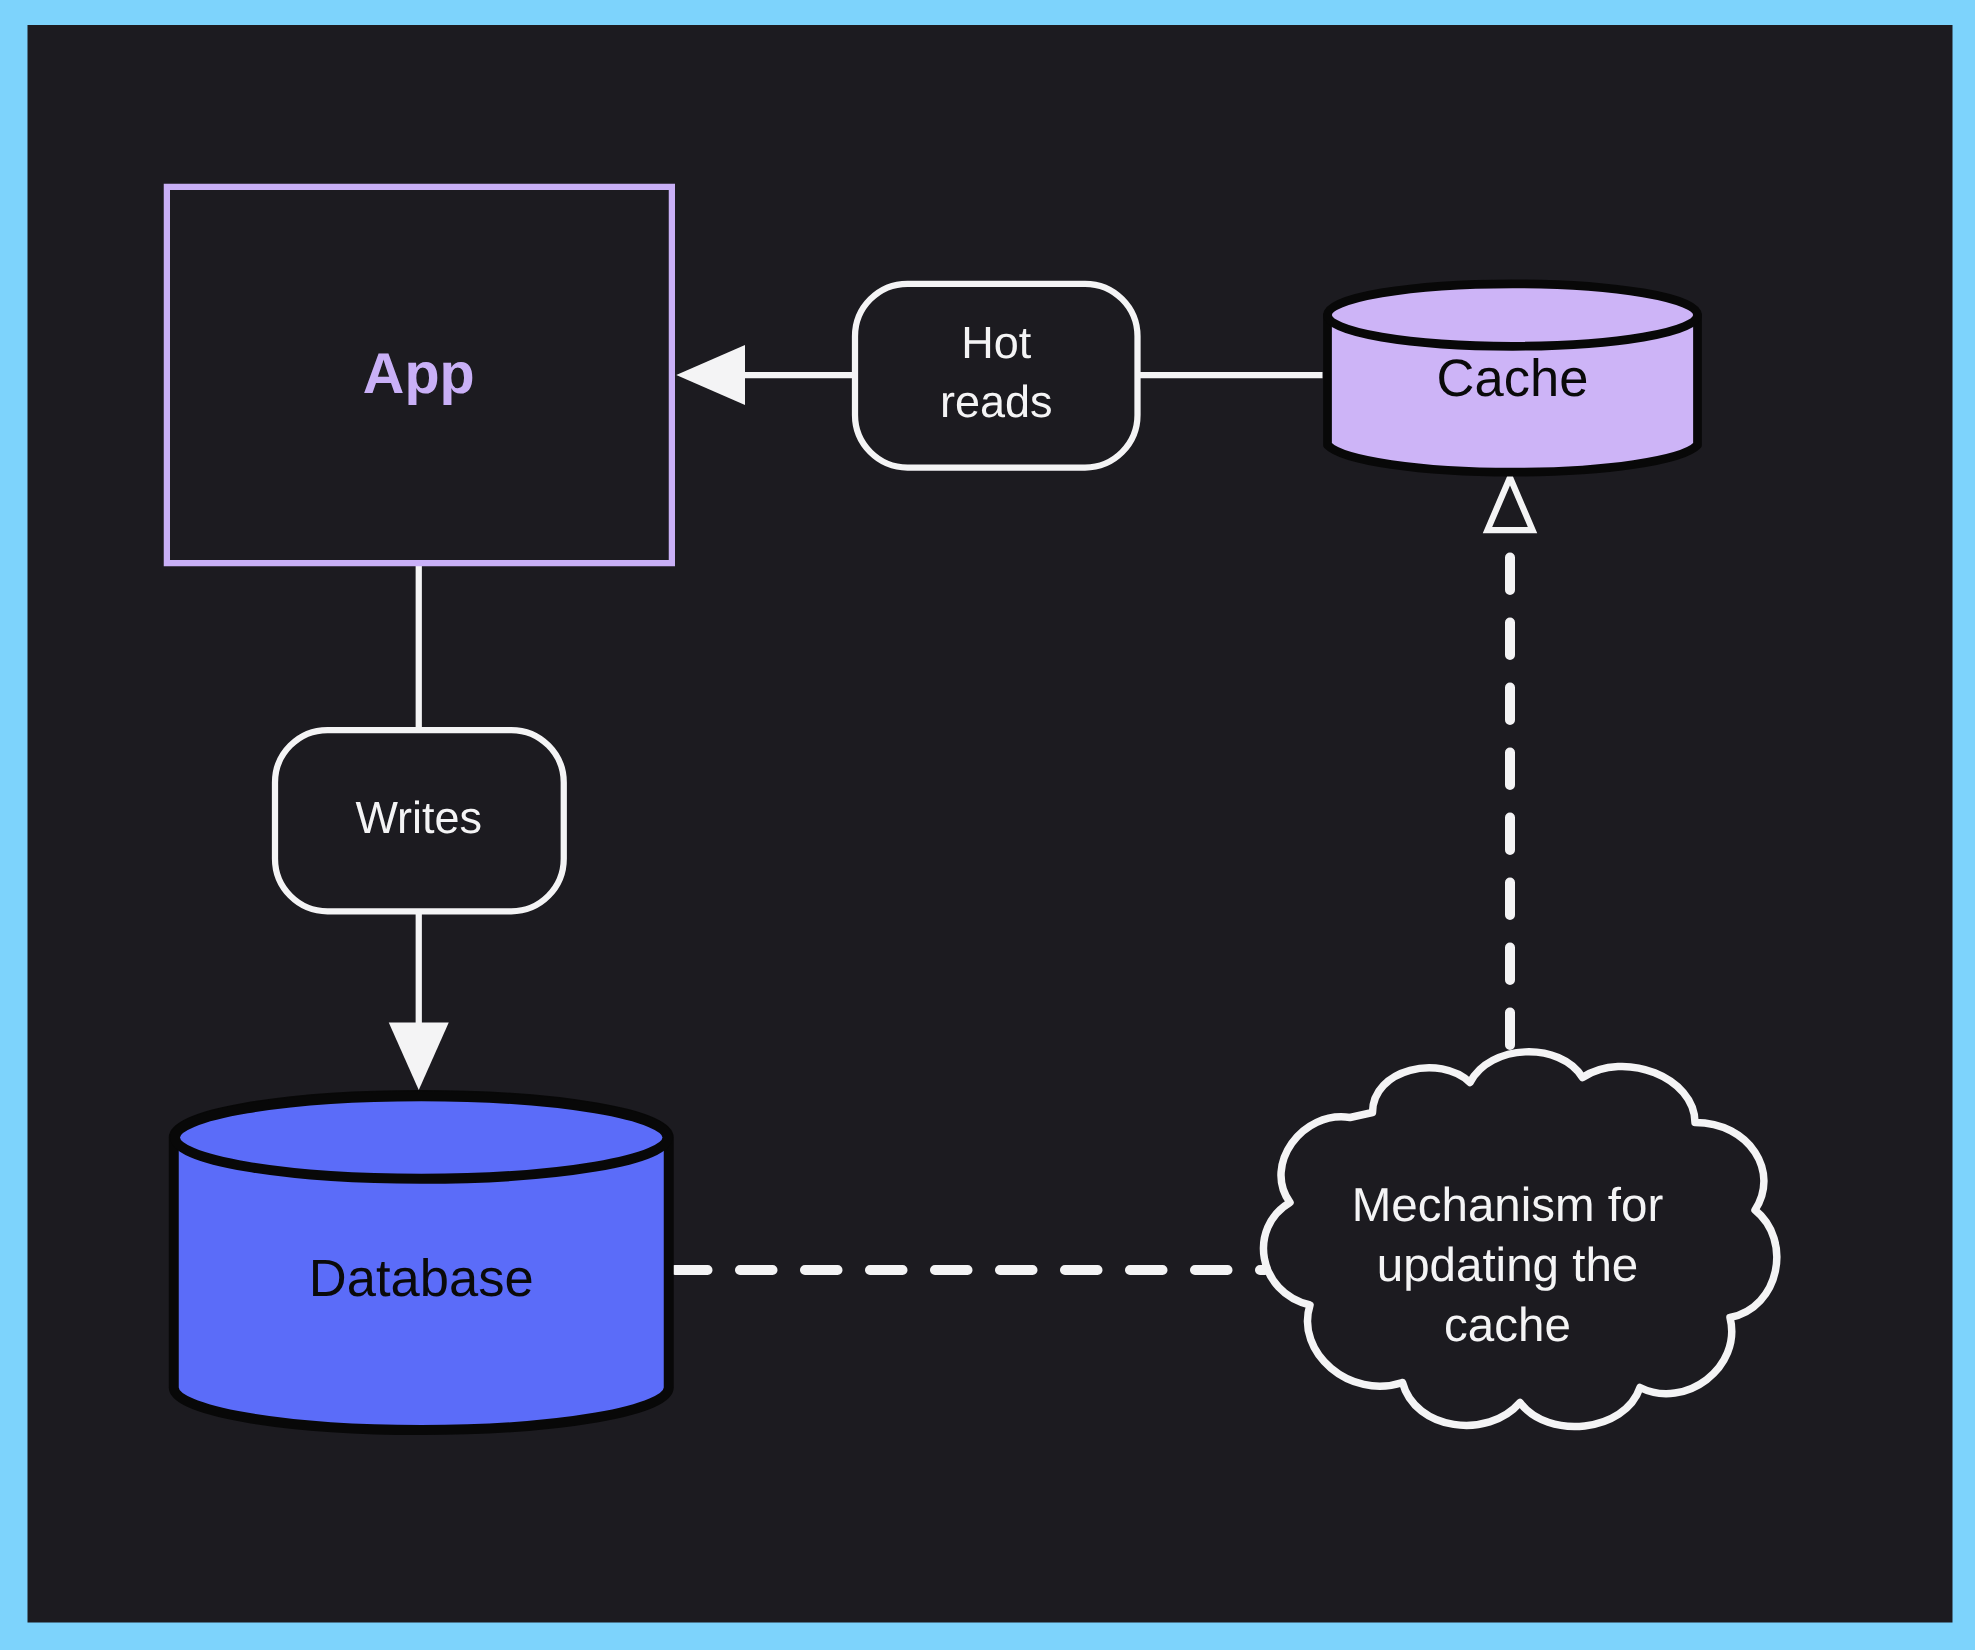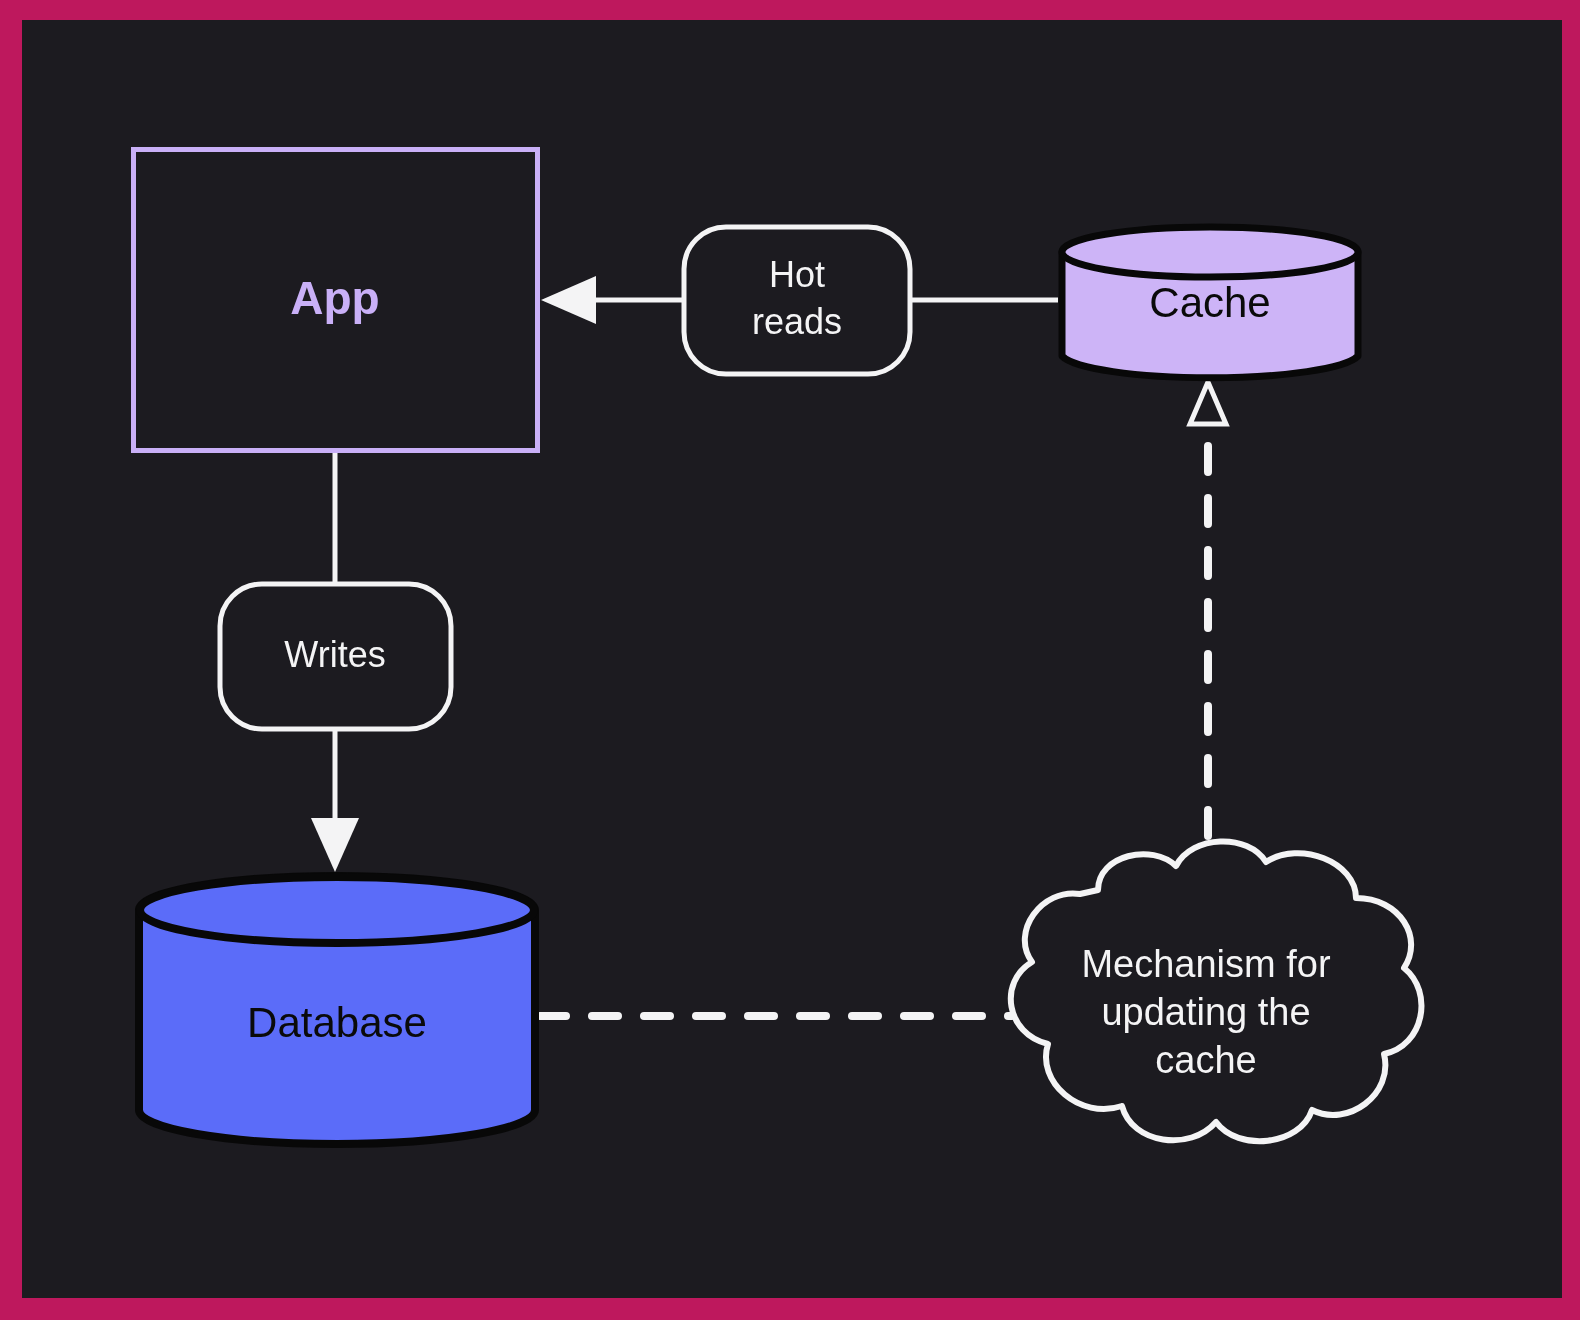--- a/index.html
+++ b/index.html
@@ -10,21 +10,21 @@
   body {
     width: 1580px;
     height: 1320px;
     font-family: "Liberation Sans", sans-serif;
     overflow: hidden;
   }
   #diagram-root {
     position: relative;
     width: 1580px;
     height: 1320px;
-    background: #be185d;
+    background: #7dd3fc;
   }
   #canvas-surface {
     position: absolute;
     left: 22px;
     top: 20px;
     width: 1540px;
     height: 1278px;
     background: #1c1b20;
   }
   #diagram-svg {

